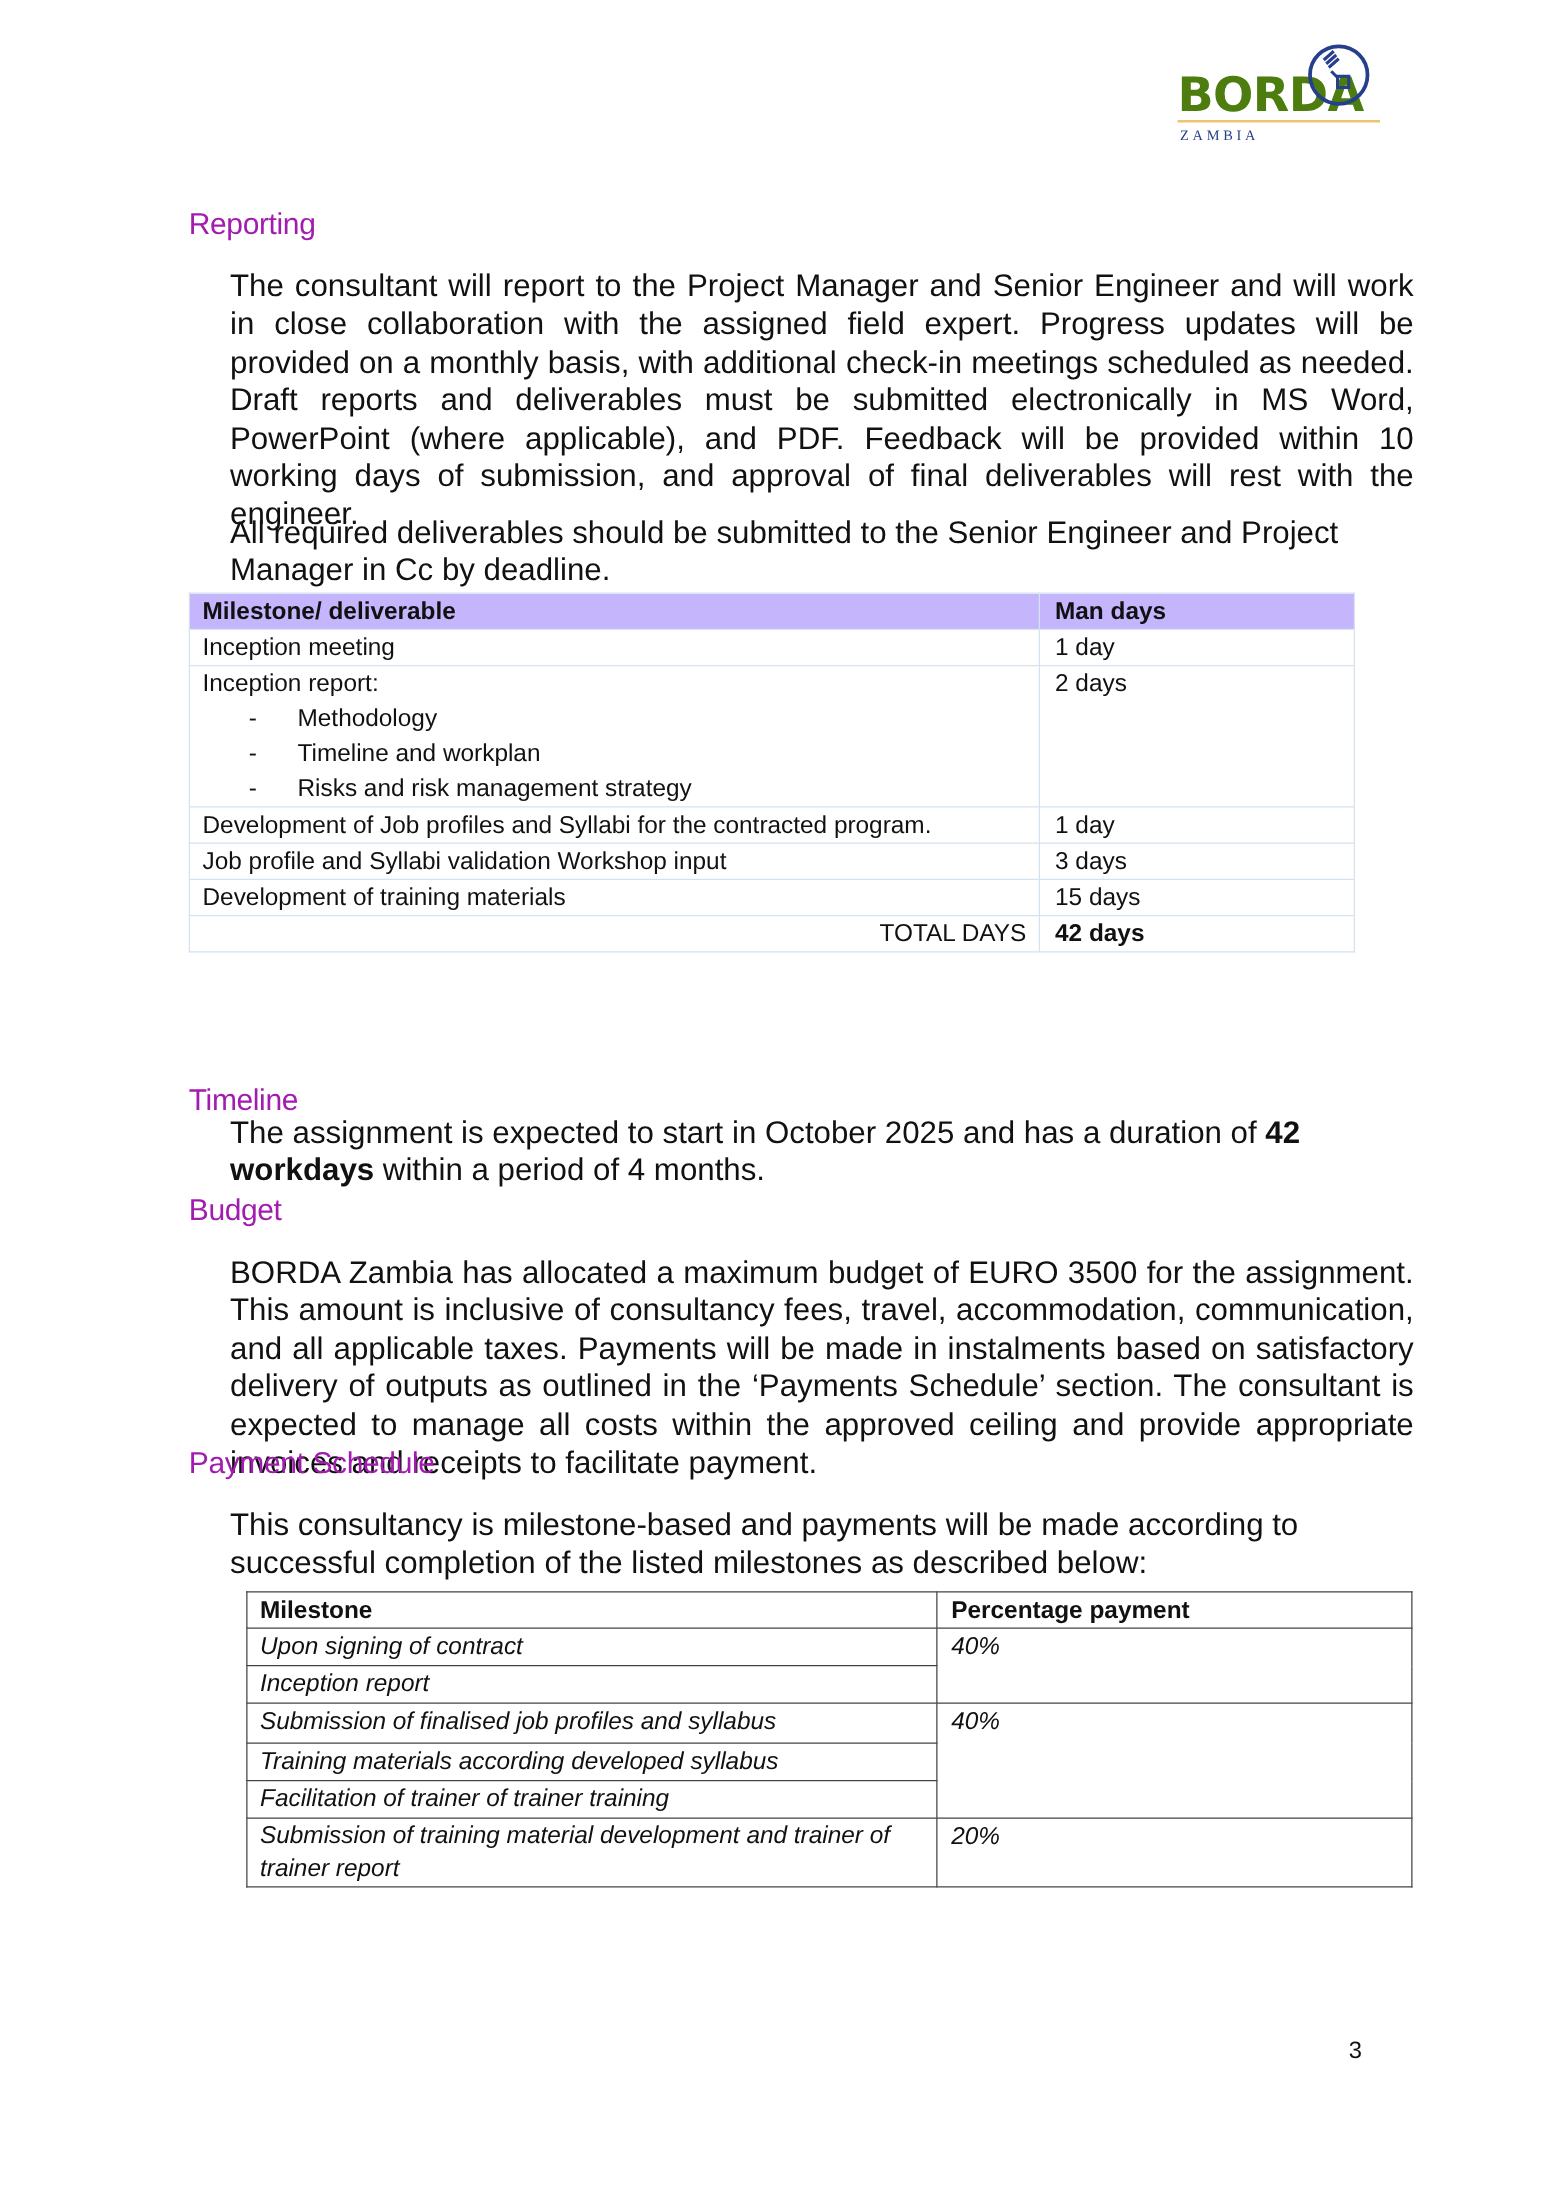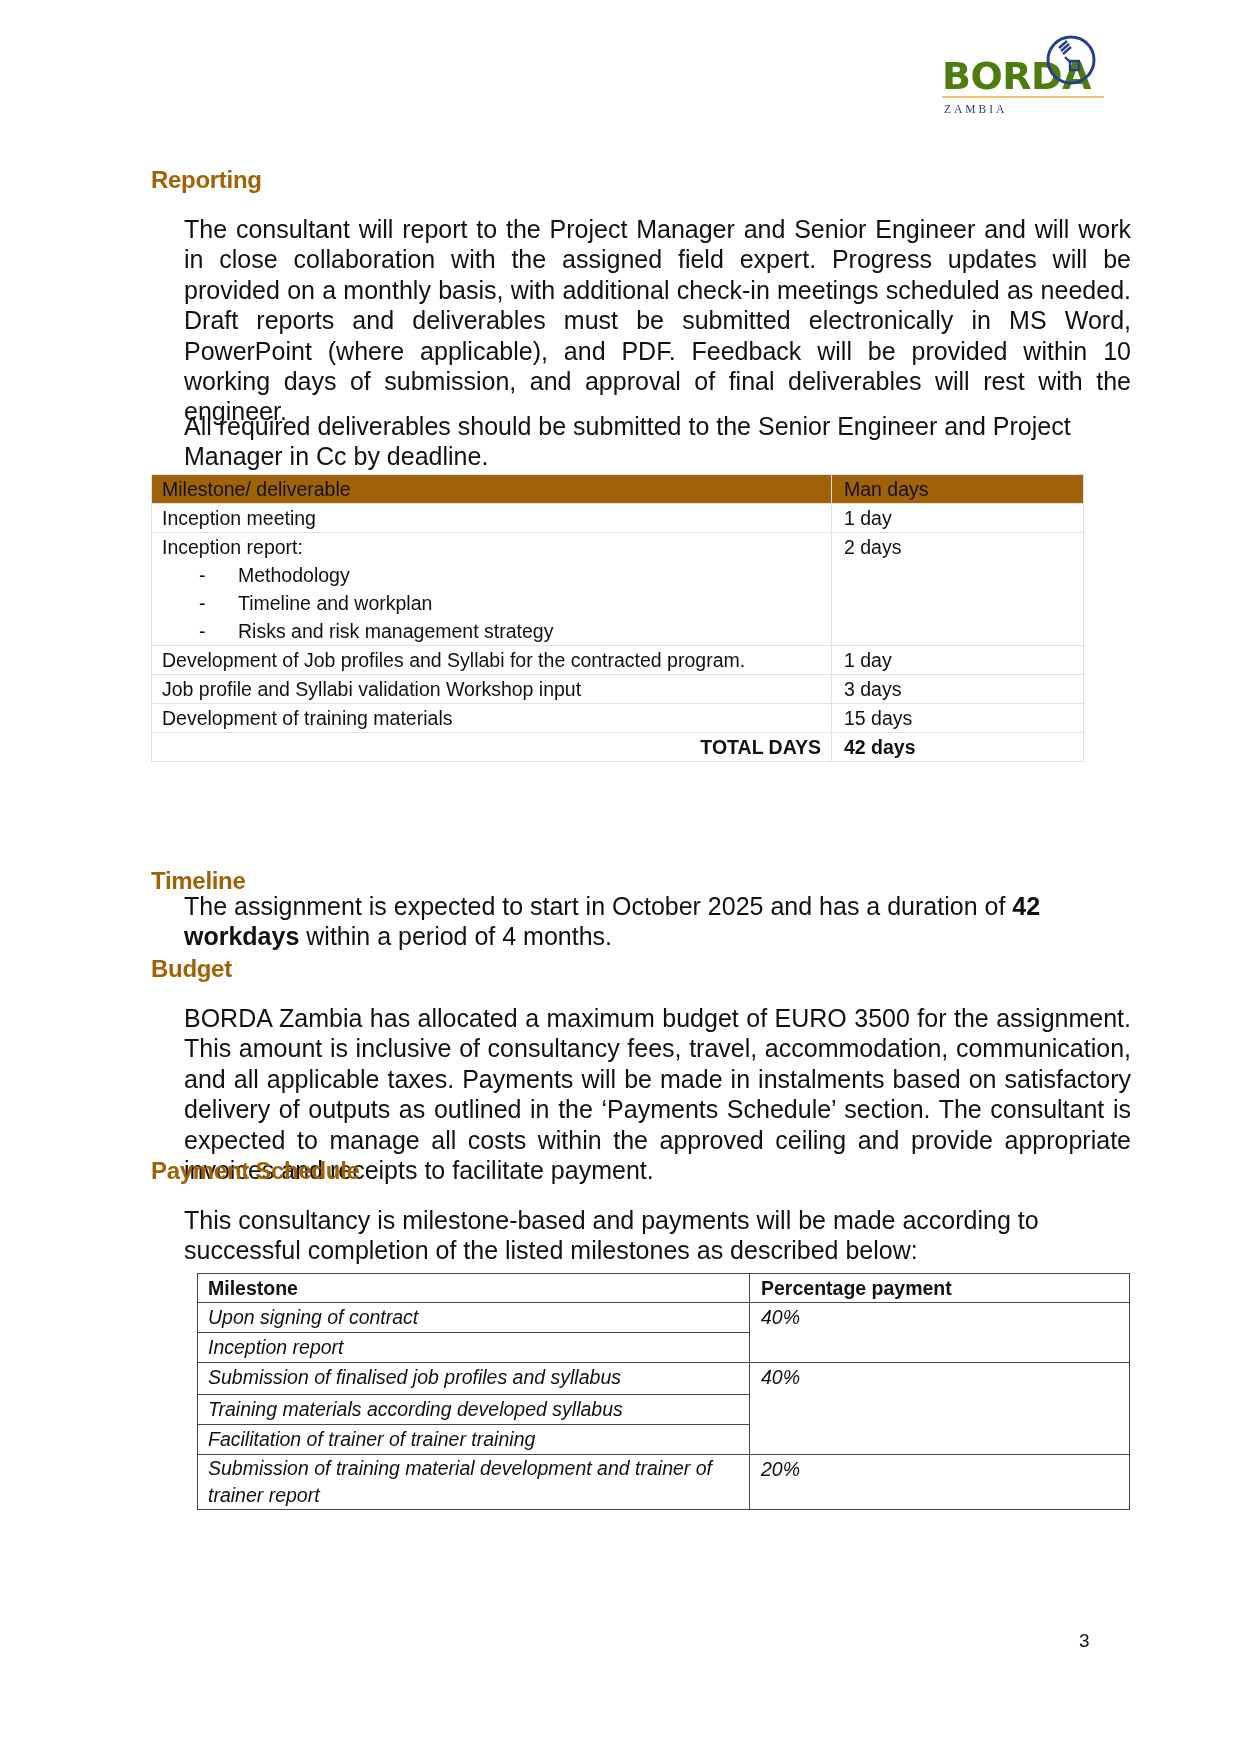--- a/index.html
+++ b/index.html
@@ -7,35 +7,35 @@
          font-family: "Liberation Sans", sans-serif; color: #111; }
   .logo { position: absolute; left: 942px; top: 30px; width: 170px; height: 90px; }
   .logo .word { position: absolute; left: 0; top: 24px; font-family: "DejaVu Sans", sans-serif;
                 font-weight: bold; font-size: 38px; color: #4d7c0f; letter-spacing: -0.5px; }
   .logo .mark { position: absolute; left: 103px; top: 4px; width: 52px; height: 52px; }
   .logo .rule { position: absolute; left: 0; top: 66px; width: 162px; height: 2px; background: #f0c36e; }
   .logo .sub { position: absolute; left: 2px; top: 73px; font-family: "Liberation Serif", serif;
                font-size: 11.5px; letter-spacing: 3px; color: #263f8c; text-align: right; }
 
   .content { position: absolute; left: 151px; top: 0; width: 947px; }
-  h2 { position: absolute; left: 0; margin: 0; font-weight: bold; font-size: 24px;
-       color: #a16207; font-family: "Liberation Sans", sans-serif; letter-spacing: -0.3px; }
+  h2 { position: absolute; left: 0; margin: 0; font-weight: normal; font-size: 24px;
+       color: #a21caf; font-family: "Liberation Sans", sans-serif; letter-spacing: -0.3px; }
   p { position: absolute; left: 16px; margin: 17px; width: 947px; font-size: 25px; line-height: 30.4px; }
   p.just { text-align: justify; }
   p.just::after { content: ""; }
   b { font-weight: bold; }
 
   table { position: absolute; left: 0; border-collapse: collapse; font-size: 19.5px; }
   .t1 { top: 474px; width: 933px; }
   .t1 td, .t1 th { border: 1.5px solid #d5e2f0; padding: 0 10px; text-align: left; vertical-align: top; height: 27px; line-height: 28px; }
-  .t1 th { background: #a16207; font-weight: normal; height: 28px; }
+  .t1 th { background: #c4b5fd; font-weight: bold; height: 28px; }
   .t1 td.c2, .t1 th.c2 { width: 229px; padding-left: 12px; }
   .t1 .sub { display: block; padding-left: 37px; }
   .t1 .sub .dash { display: inline-block; width: 39px; }
-  .t1 .total { text-align: right; font-weight: bold; padding-right: 10px; margin-top: 32px; }
+  .t1 .total { text-align: right; font-weight: normal; padding-right: 10px; margin-top: 32px; }
 
   .t2 { top: 1273px; width: 933px; margin-left: 46px; }
   .t2 td, .t2 th { border: 1.5px solid #444; padding: 0 10px; text-align: left; vertical-align: top; line-height: 28px; }
   .t2 th { font-weight: bold; height: 28px; }
   .t2 td { font-style: italic; height: 29px; }
   .t2 td.c2, .t2 th.c2 { width: 358px; padding-left: 11px; }
   .t2 td.pct { border-left: 1.5px solid #444; }
 
   .pagenum { position: absolute; left: 1079px; top: 1630px; font-size: 19px; }
 </style>

